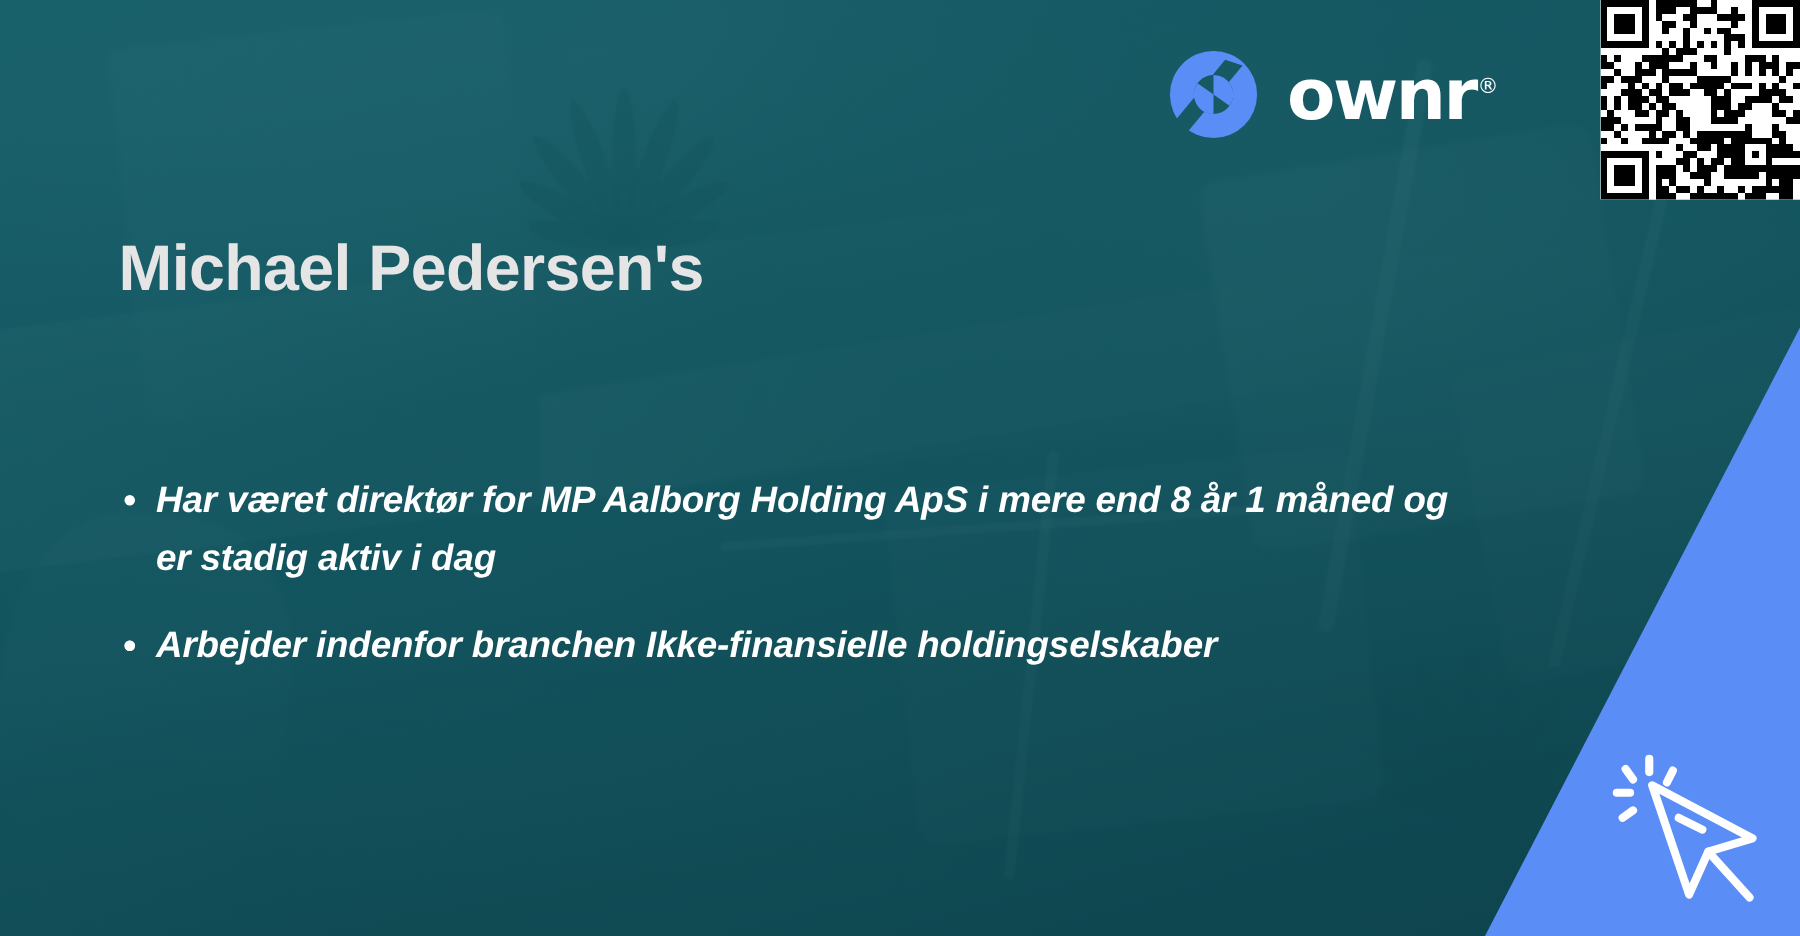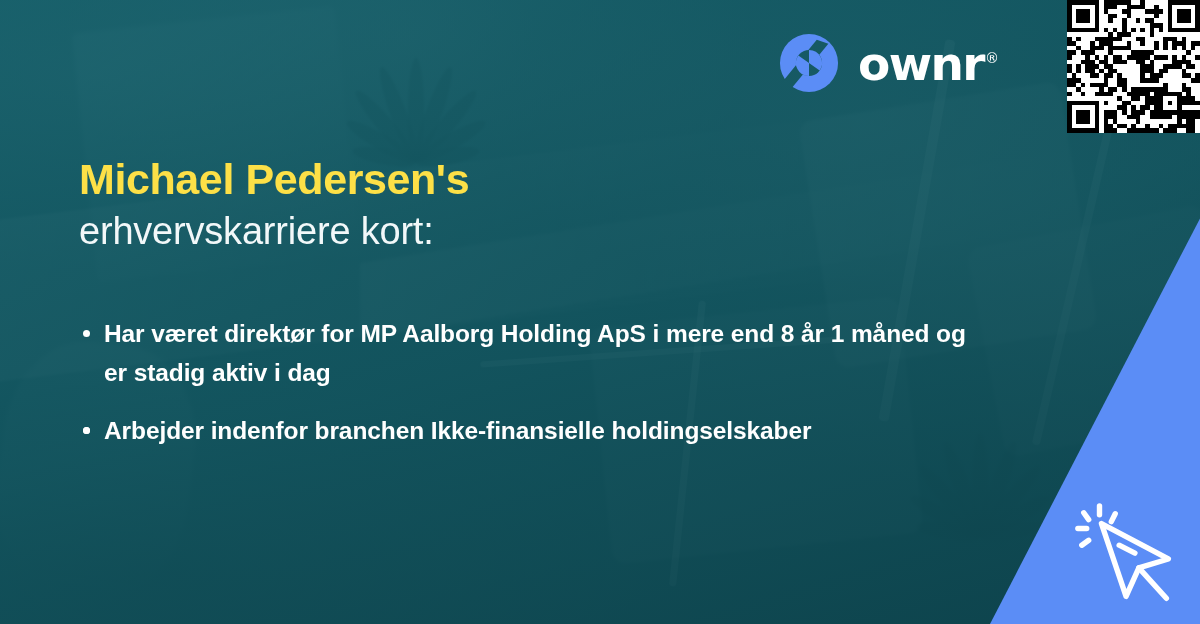--- a/index.html
+++ b/index.html
@@ -203,21 +203,21 @@
     letter-spacing: 0.1px;
   }
 
   .headline {
     position: absolute;
     left: 79px;
     top: 155px;
     width: 900px;
   }
   .headline .l1 {
-    color: #fde047;
+    color: #e5e5e5;
     font-size: 43px;
     font-weight: bold;
     line-height: 1.16;
     letter-spacing: -0.4px;
     margin: 0;
   }
   .headline .l2 {
     color: #f2f8f9;
     font-size: 38px;
     font-weight: normal;
@@ -238,20 +238,21 @@
   .bullets li {
     position: relative;
     color: #ffffff;
     font-size: 24.5px;
     font-weight: bold;
     line-height: 1.58;
     letter-spacing: -0.1px;
     padding-left: 25px;
     margin-bottom: 20px;
     text-indent: 0;
+    font-style: italic;
   }
   .bullets li:last-child { margin-bottom: 0; }
   .bullets li .dot {
     position: absolute;
     left: 4px;
     top: 15px;
     width: 7px;
     height: 7px;
     border-radius: 50%;
     background: #ffffff;
@@ -766,21 +767,20 @@
           <rect x="23" y="28" width="1" height="1"></rect>
           <rect x="26" y="28" width="1" height="1"></rect>
           <rect x="27" y="28" width="1" height="1"></rect>
         </g>
     </svg>
   </div>
 
 
   <div class="headline">
     <p class="l1">Michael Pedersen's</p>
-    <p class="l2">erhvervskarriere kort:</p>
   </div>
 
   <ul class="bullets">
     <li><span class="dot"></span><span>Har været direktør for MP Aalborg Holding ApS i mere end 8 år 1 måned og er stadig aktiv i dag</span></li>
     <li><span class="dot"></span></li>
     <li><span class="dot"></span><span>Arbejder indenfor branchen Ikke-finansielle holdingselskaber</span></li>
   </ul>
 
 </div>
 

